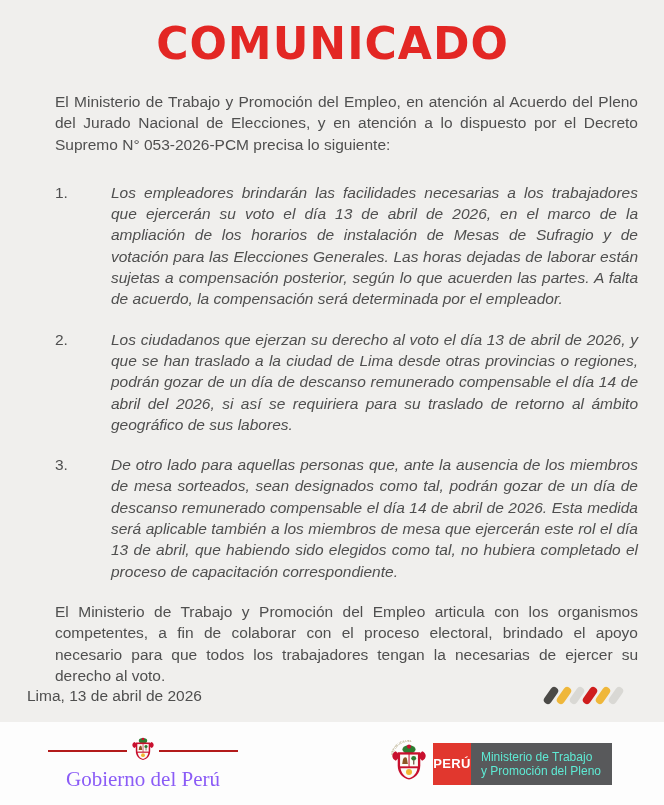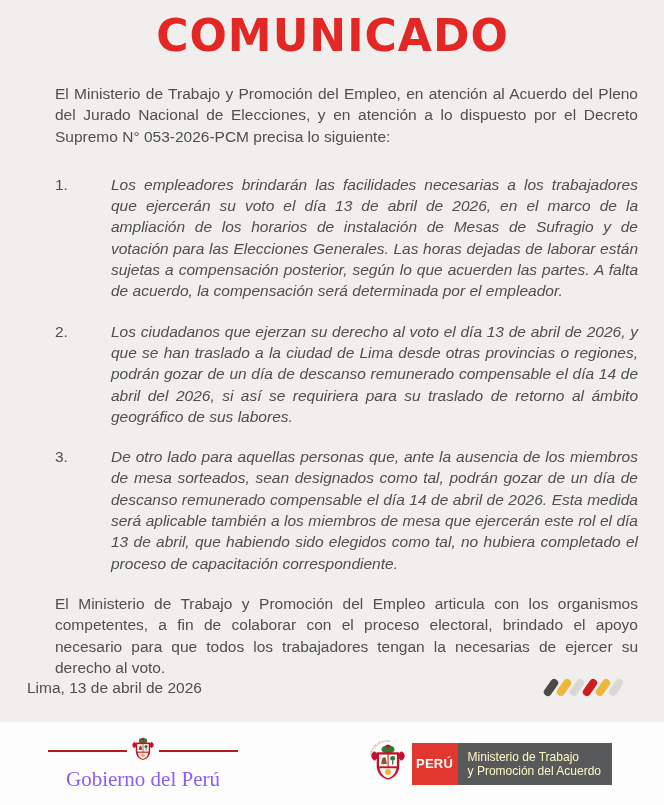--- a/index.html
+++ b/index.html
@@ -5,21 +5,21 @@
   * { margin:0; padding:0; box-sizing:border-box; }
   html,body { background:#ccc; }
   .page {
     position:relative;
     width:664px; height:805px;
     margin:0 auto;
     background:var(--background, #f0efed);
     font-family:"Liberation Sans", sans-serif;
     overflow:hidden;
   }
-  .content { padding:10px 26px 0 27px; }
+  .content { padding:18px 26px 0 27px; }
   .title {
     text-align:center;
     color:var(--title-red, #e32724);
     font-family:"DejaVu Sans", sans-serif;
     font-weight:800;
     font-size:44px;
     letter-spacing:1px;
     line-height:1.0;
     margin-top:4px;
   }
@@ -65,29 +65,29 @@
   .gob-top svg { margin:0 4px; }
   .gob-text {
     font-family:"Liberation Serif", serif;
     color:#8b5cf6; font-size:21px;
     margin-top:1px; white-space:nowrap;
   }
   
   .mtpe-logo { display:flex; align-items:center; }
   .mtpe-logo svg { margin-right:5px; }
   .peru-box {
-    width:46px; height:42px;
+    width:38px; height:42px;
     background:var(--brand-red, #e1372e);
     color:#fff; font-weight:bold; font-size:13px;
     display:flex; align-items:center; justify-content:center;
     letter-spacing:0.3px;
   }
   .ministry-box {
     height:42px; background:var(--brand-gray, #58595b);
-    color:#fef9c3; font-size:12px; line-height:14px;
+    color:#5eead4; font-size:12px; line-height:14px;
     display:flex; flex-direction:column; justify-content:center;
     padding:0 11px 0 10px; white-space:nowrap;
   }
 </style>
 </head>
 <body>
 
 <div class="page">
   <div class="content">
 
@@ -167,18 +167,18 @@
           <path d="M11 27 h18 c-1.2 6.5 -5 9.5 -9 10.5 c-4 -1 -7.8 -4 -9 -10.5 Z" fill="#fbfbf6"></path>
           <path d="M13.5 18 c1 -3.5 4.5 -3.5 4.5 0 l0.8 4.5 h-6 Z" fill="#8d5524"></path>
           <circle cx="25" cy="16.5" r="2.6" fill="#2e7d32"></circle>
           <rect x="24.4" y="18.6" width="1.3" height="4.5" fill="#6d4c41"></rect>
           <circle cx="20" cy="31" r="3.2" fill="#f2b633"></circle>
         </g>
       </svg>
       <div class="peru-box">PERÚ</div>
       <div class="ministry-box">
         <span>Ministerio de Trabajo</span>
-        <span>y Promoción del Acuerdo</span>
+        <span>y Promoción del Pleno</span>
       </div>
     </div>
 
   </div>
 </div>
 
 </body></html>

